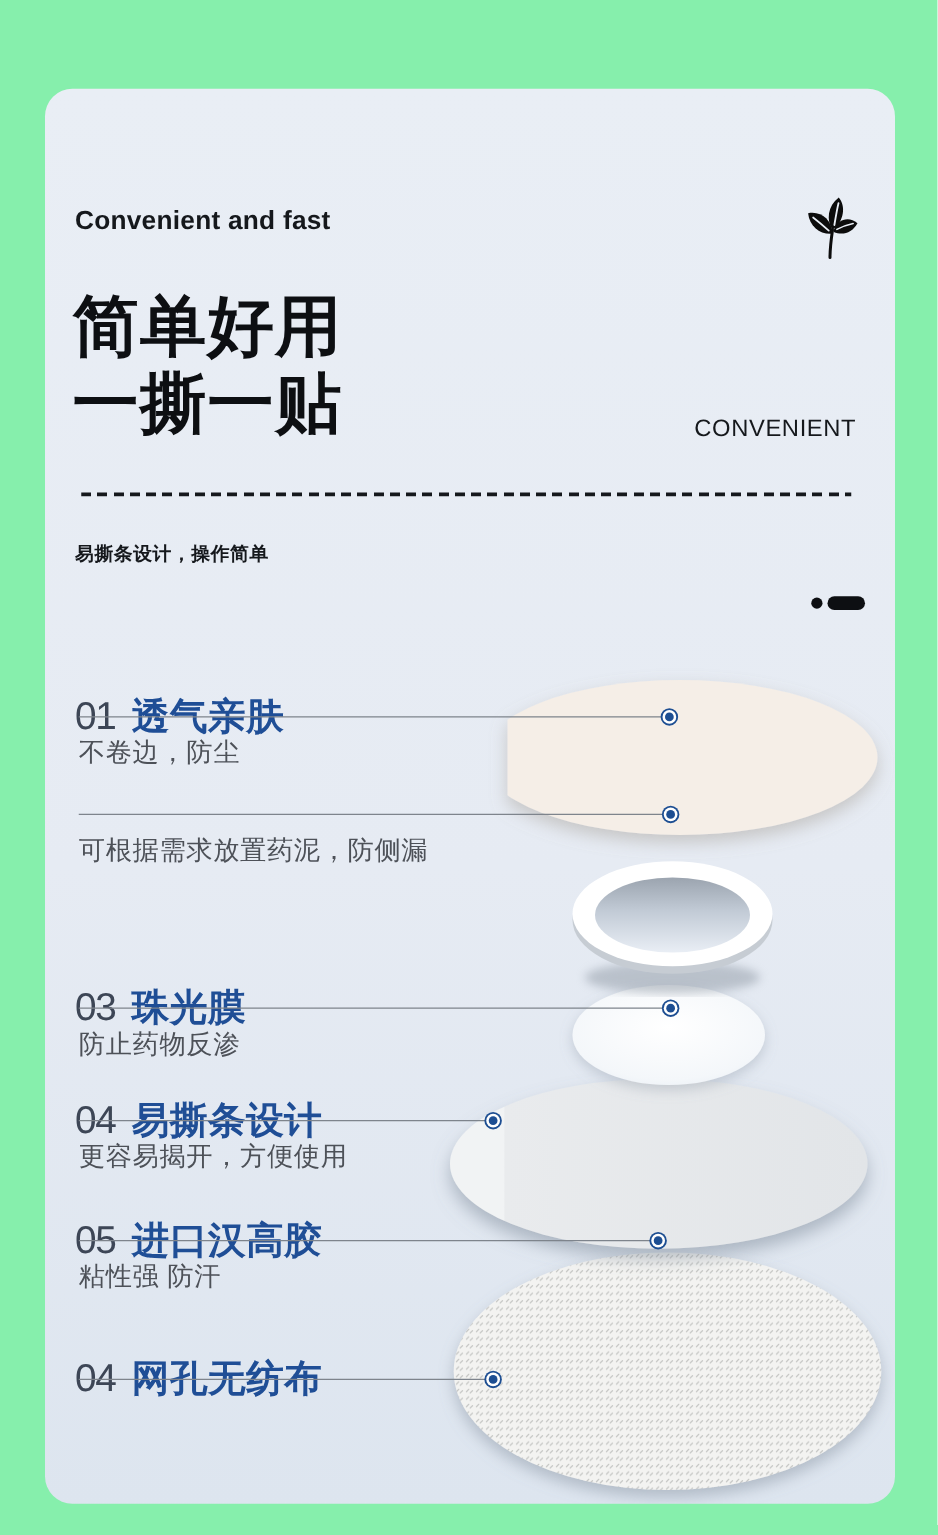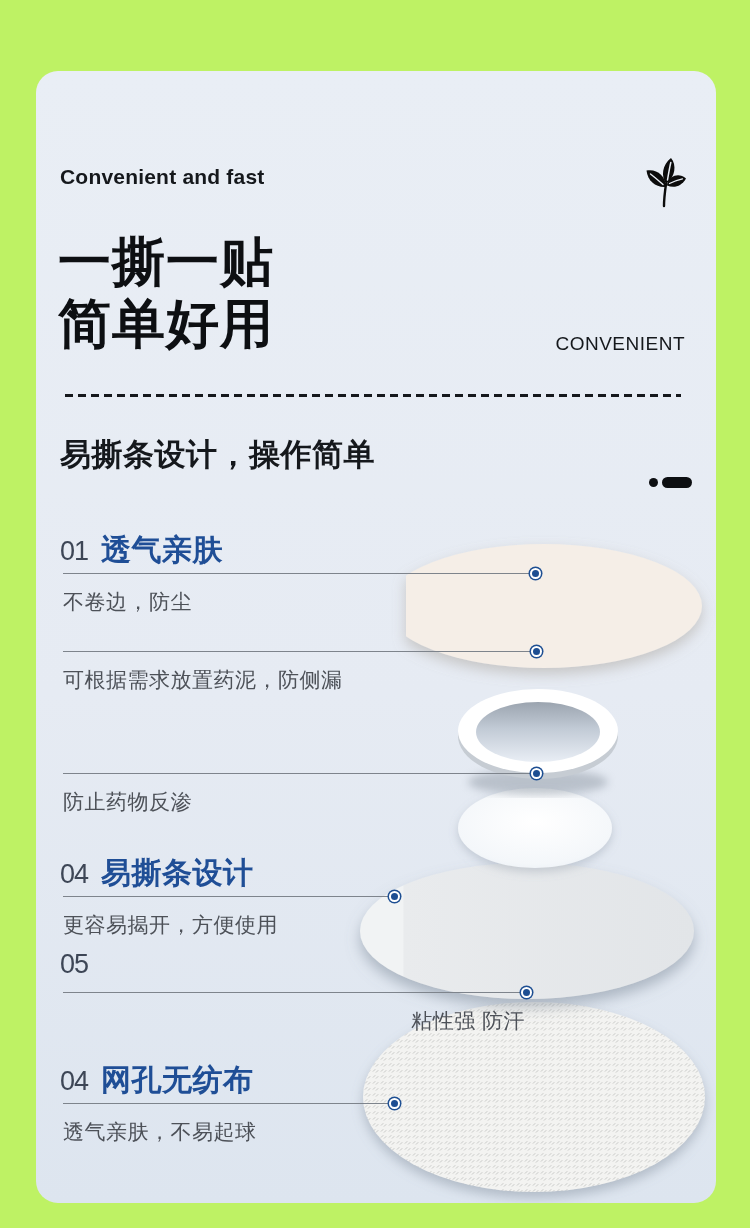--- a/index.html
+++ b/index.html
@@ -1,46 +1,46 @@
 <!DOCTYPE html>
 <html><head>
 <meta charset="utf-8">
 <style>
   html,body{margin:0;padding:0;background:#ffffff;}
   body{font-family:"Liberation Sans","DejaVu Sans",sans-serif;}
-  .page{position:relative;width:750px;height:1228px;background:#bef264;overflow:hidden;margin:0 auto;}
+  .page{position:relative;width:750px;height:1228px;background:#86efac;overflow:hidden;margin:0 auto;}
   .card{position:absolute;left:36px;top:71px;width:680px;height:1132px;border-radius:22px;
         background:linear-gradient(180deg,#e9eef5 0%,#e6ebf3 55%,#dde5ef 100%);overflow:hidden;}
   
   .eyebrow{position:absolute;left:24px;top:94px;font-size:21px;font-weight:bold;color:#15181c;letter-spacing:0.2px;}
   .leaf{position:absolute;right:29px;top:85px;width:44px;height:52px;}
   .main-title{position:absolute;left:22px;top:160px;font-size:53px;line-height:62px;font-weight:800;color:#0d0f12;letter-spacing:1px;}
   .side-label{position:absolute;right:31px;top:262px;font-size:19px;font-weight:normal;color:#15181c;letter-spacing:0.5px;}
   .dashes{position:absolute;left:29px;top:323px;width:616px;height:3px;
           background:repeating-linear-gradient(90deg,#15181c 0 8px,transparent 8px 13px);}
-  .subtitle{position:absolute;left:24px;top:363px;font-size:31px;font-weight:bold;color:#15181c;letter-spacing:0.5px;}
+  .subtitle{position:absolute;left:24px;top:363px;font-size:15px;font-weight:bold;color:#15181c;letter-spacing:0.5px;}
   .dotdash{position:absolute;right:24px;top:406px;display:flex;align-items:center;gap:4px;}
   .dd-dot{width:9px;height:9px;border-radius:50%;background:#0d0f12;}
   .dd-bar{width:30px;height:11px;border-radius:6px;background:#0d0f12;}
   
   .illus{position:absolute;left:0;top:0;pointer-events:none;}
   
   .layer-item{position:absolute;left:24px;}
   .lrow{display:flex;align-items:baseline;gap:13px;height:33px;}
-  .num{font-size:27px;color:#3d4656;letter-spacing:-1px;}
+  .num{font-size:31px;color:#3d4656;letter-spacing:-1px;margin-top:25px;}
   .ltitle{font-size:30px;font-weight:bold;color:#1f4e96;letter-spacing:0.5px;}
   .rule{position:relative;margin:10px 0 0 3px;height:0;border-top:1px solid #7e848c;}
   .ldot{position:absolute;right:-5px;top:-4px;width:7px;height:7px;border-radius:50%;background:#1d4e92;
         box-shadow:0 0 0 2px #ffffff,0 0 0 3.5px #1d4e92;}
   .ldesc{margin:14px 0 0 3px;font-size:21px;color:#4d5158;letter-spacing:0.5px;}
   .item1{top:459px;} .item1 .rule{width:471px;}
   .item2{top:570px;} .item2 .rule{width:472px;}
   .item3{top:692px;} .item3 .rule{width:472px;}
   .item4{top:782px;} .item4 .rule{width:330px;}
-  .item5{top:878px;text-align:right;} .item5 .rule{width:462px;}
+  .item5{top:878px;} .item5 .rule{width:462px;}
   .item6{top:989px;} .item6 .rule{width:330px;}
 </style>
 </head>
 <body>
 
 <div class="page">
   <div class="card">
 
     <svg class="illus" width="680" height="1132" viewBox="0 0 680 1132">
       <defs>
@@ -108,22 +108,22 @@
       <path d="M21 49 C21 41 22 34 23 27" fill="none" stroke="#0c0c0c" stroke-width="2.4" stroke-linecap="round"></path>
       <path d="M23 27 C18 19 19 8 28 1 C34 8 32 20 24 26 Z" fill="#0c0c0c"></path>
       <path d="M24.5 23 C25.5 17 26.5 11 27.8 5.5" fill="none" stroke="#e9eef5" stroke-width="1.5" stroke-linecap="round"></path>
       <path d="M22 30 C13 30.5 4.5 24 3.5 13.5 C14 11.5 22 19 23 28.5 Z" fill="#0c0c0c"></path>
       <path d="M20 27.5 C15.5 23.5 12 20.5 7.5 17" fill="none" stroke="#e9eef5" stroke-width="1.4" stroke-linecap="round"></path>
       <path d="M24 28.5 C31 31.5 38.5 29.5 43 21.5 C36 15.5 27 18.5 24.2 26.5 Z" fill="#0c0c0c"></path>
       <path d="M26.5 26.5 C31 24 35 22.8 39.5 21.8" fill="none" stroke="#e9eef5" stroke-width="1.3" stroke-linecap="round"></path>
     </svg>
 
     <div class="main-title">
+      <div>简单好用</div>
       <div>一撕一贴</div>
-      <div>简单好用</div>
     </div>
 
     <div class="side-label">CONVENIENT</div>
 
     <div class="dashes"></div>
 
     <div class="subtitle">易撕条设计，操作简单</div>
 
     <div class="dotdash">
       <span class="dd-dot"></span>
@@ -142,52 +142,56 @@
     </div>
 
     <div class="layer-item item2">
       <div class="rule">
           <span class="ldot"></span>
         </div>
       <div class="ldesc">可根据需求放置药泥，防侧漏</div>
     </div>
 
     <div class="layer-item item3">
+      <div class="lrow">
+        <span class="num">03</span>
+        <span class="ltitle">珠光膜</span>
+      </div>
       <div class="rule">
           <span class="ldot"></span>
         </div>
       <div class="ldesc">防止药物反渗</div>
     </div>
 
     <div class="layer-item item4">
       <div class="lrow">
         <span class="num">04</span>
         <span class="ltitle">易撕条设计</span>
       </div>
       <div class="rule">
           <span class="ldot"></span>
         </div>
       <div class="ldesc">更容易揭开，方便使用</div>
     </div>
 
     <div class="layer-item item5">
       <div class="lrow">
         <span class="num">05</span>
+        <span class="ltitle">进口汉高胶</span>
       </div>
       <div class="rule">
           <span class="ldot"></span>
         </div>
       <div class="ldesc">粘性强 防汗</div>
     </div>
 
     <div class="layer-item item6">
       <div class="lrow">
         <span class="num">04</span>
         <span class="ltitle">网孔无纺布</span>
       </div>
       <div class="rule">
           <span class="ldot"></span>
         </div>
-      <div class="ldesc">透气亲肤，不易起球</div>
     </div>
 
   </div>
 </div>
 
 </body></html>

